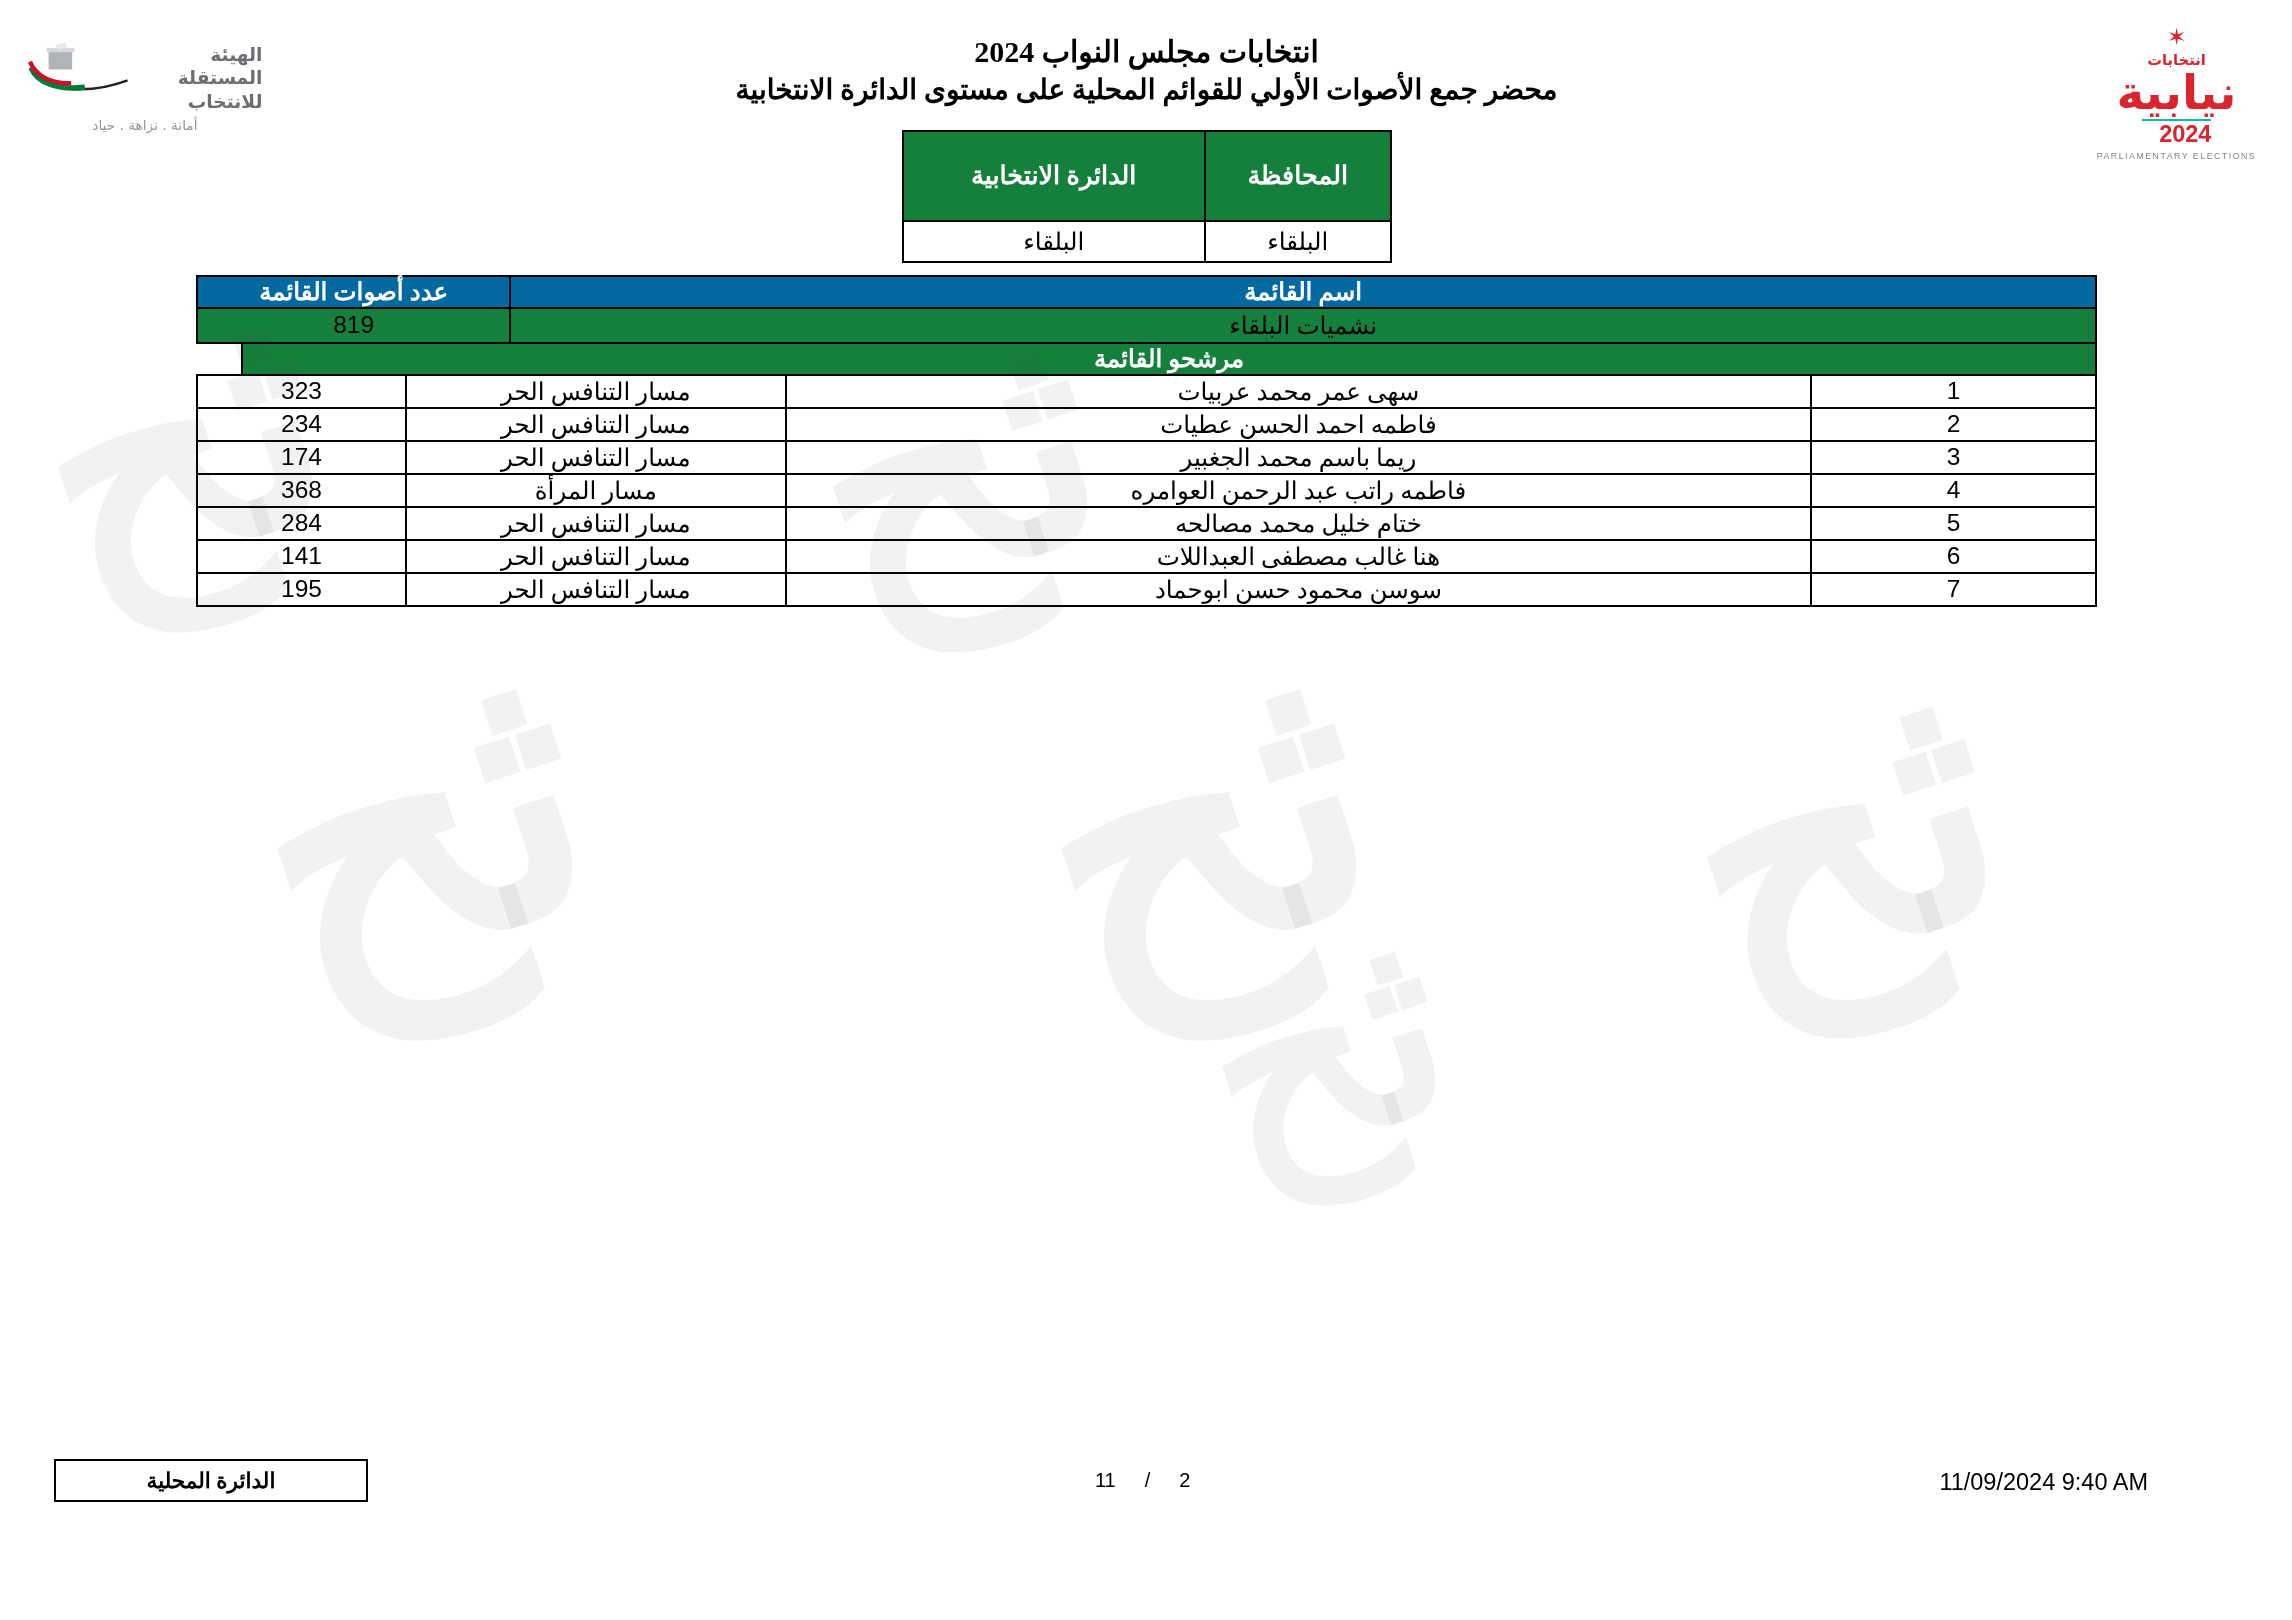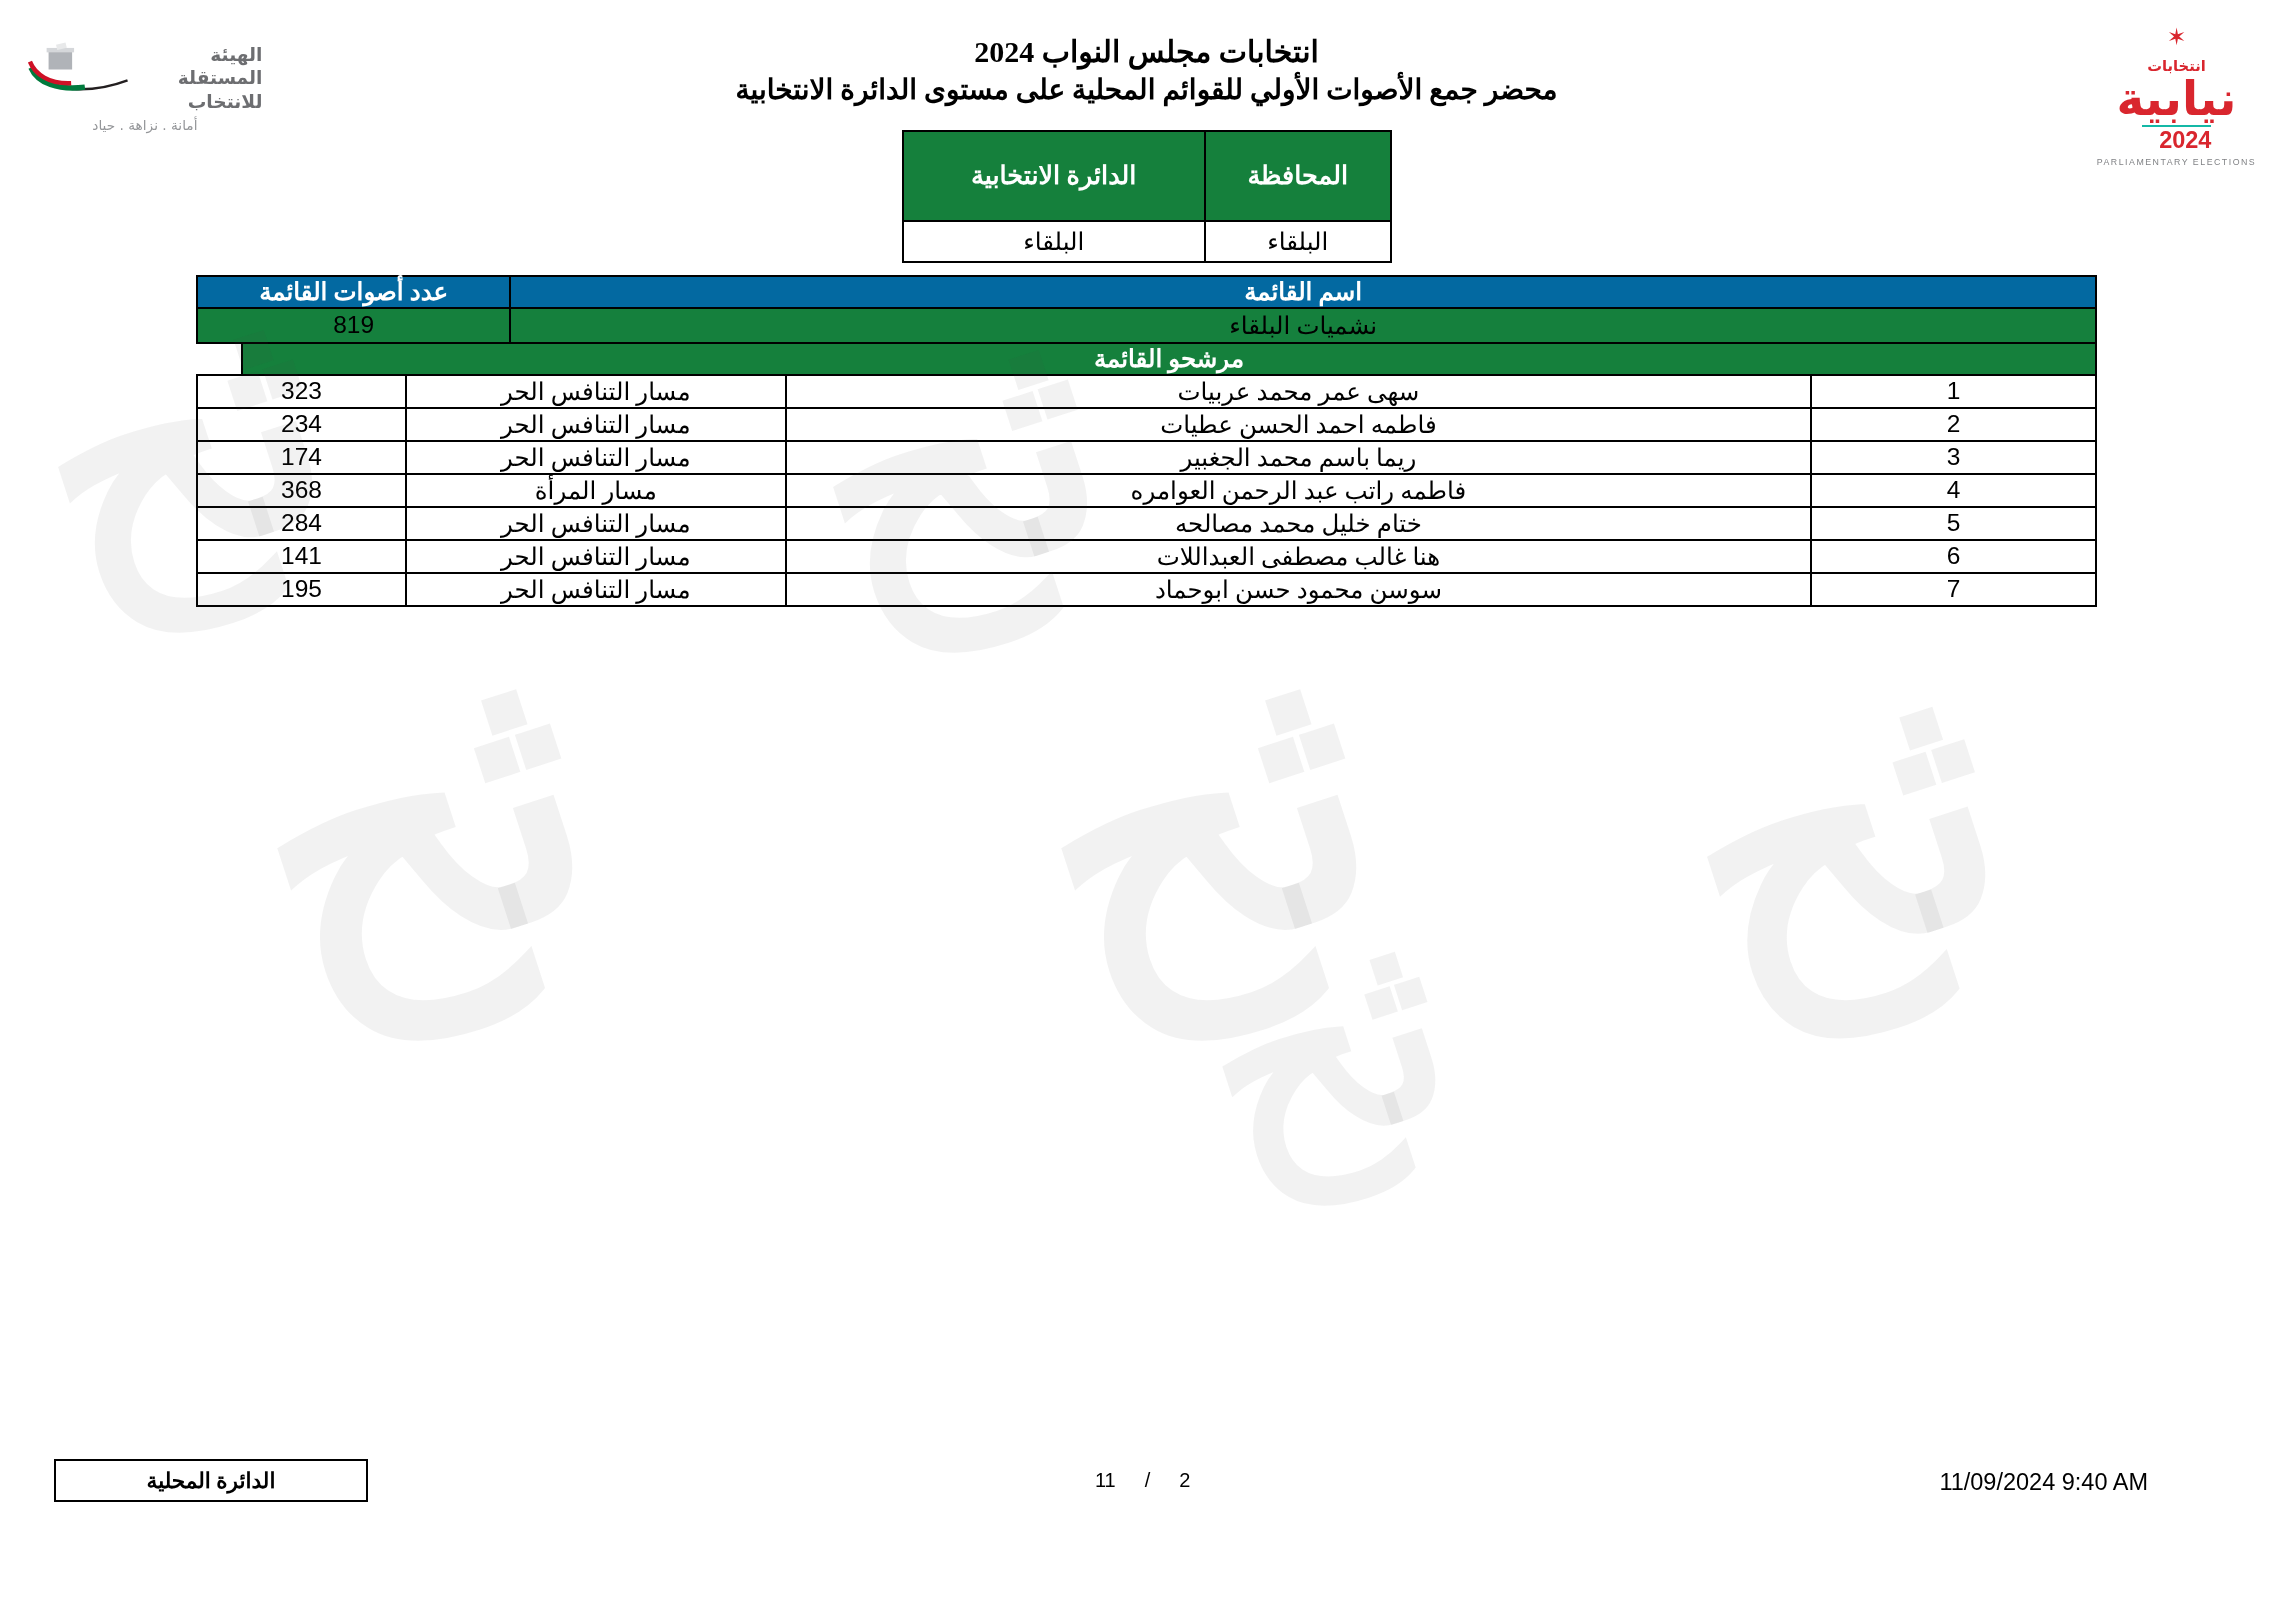--- a/index.html
+++ b/index.html
@@ -34,21 +34,21 @@
   .iec-graphic { width:103px; height:86px; flex:0 0 auto; }
   .iec-name { direction:rtl; text-align:right; color:#6d6e71; font-weight:bold;
               font-size:18.6px; line-height:1.25; padding-top:17.6px;
               font-family:"DejaVu Sans",sans-serif; }
   .iec-tagline { direction:rtl; text-align:center; color:#939598; font-size:13.7px;
                  letter-spacing:2px; margin-top:3.9px; font-family:"DejaVu Sans",sans-serif; }
 
   
   .logo-right { position:absolute; top:25.5px; right:33px; width:167px; text-align:center; }
   .lr-star { color:#d9262e; font-size:23.5px; line-height:1; }
-  .lr-top  { color:#d9262e; font-size:14.7px; direction:rtl; font-weight:bold; margin-top:8px;
+  .lr-top  { color:#d9262e; font-size:14.7px; direction:rtl; font-weight:bold; margin-top:2px;
              font-family:"DejaVu Sans",sans-serif; }
   .lr-main { color:#d9262e; font-size:47px; font-weight:bold; direction:rtl; line-height:1.05;
              font-family:"DejaVu Sans",sans-serif; }
   .lr-year { color:#d9262e; font-size:23.5px; font-weight:bold; text-align:left; padding-left:17.6px;
              border-top:2px solid #14b8a6; display:inline-block; margin-top:2px;
              font-family:"Liberation Sans",sans-serif; }
   .lr-caption { color:#808285; font-size:8.8px; letter-spacing:1.5px; margin-top:2.9px;
                 font-family:"Liberation Sans",sans-serif; }
 
   

